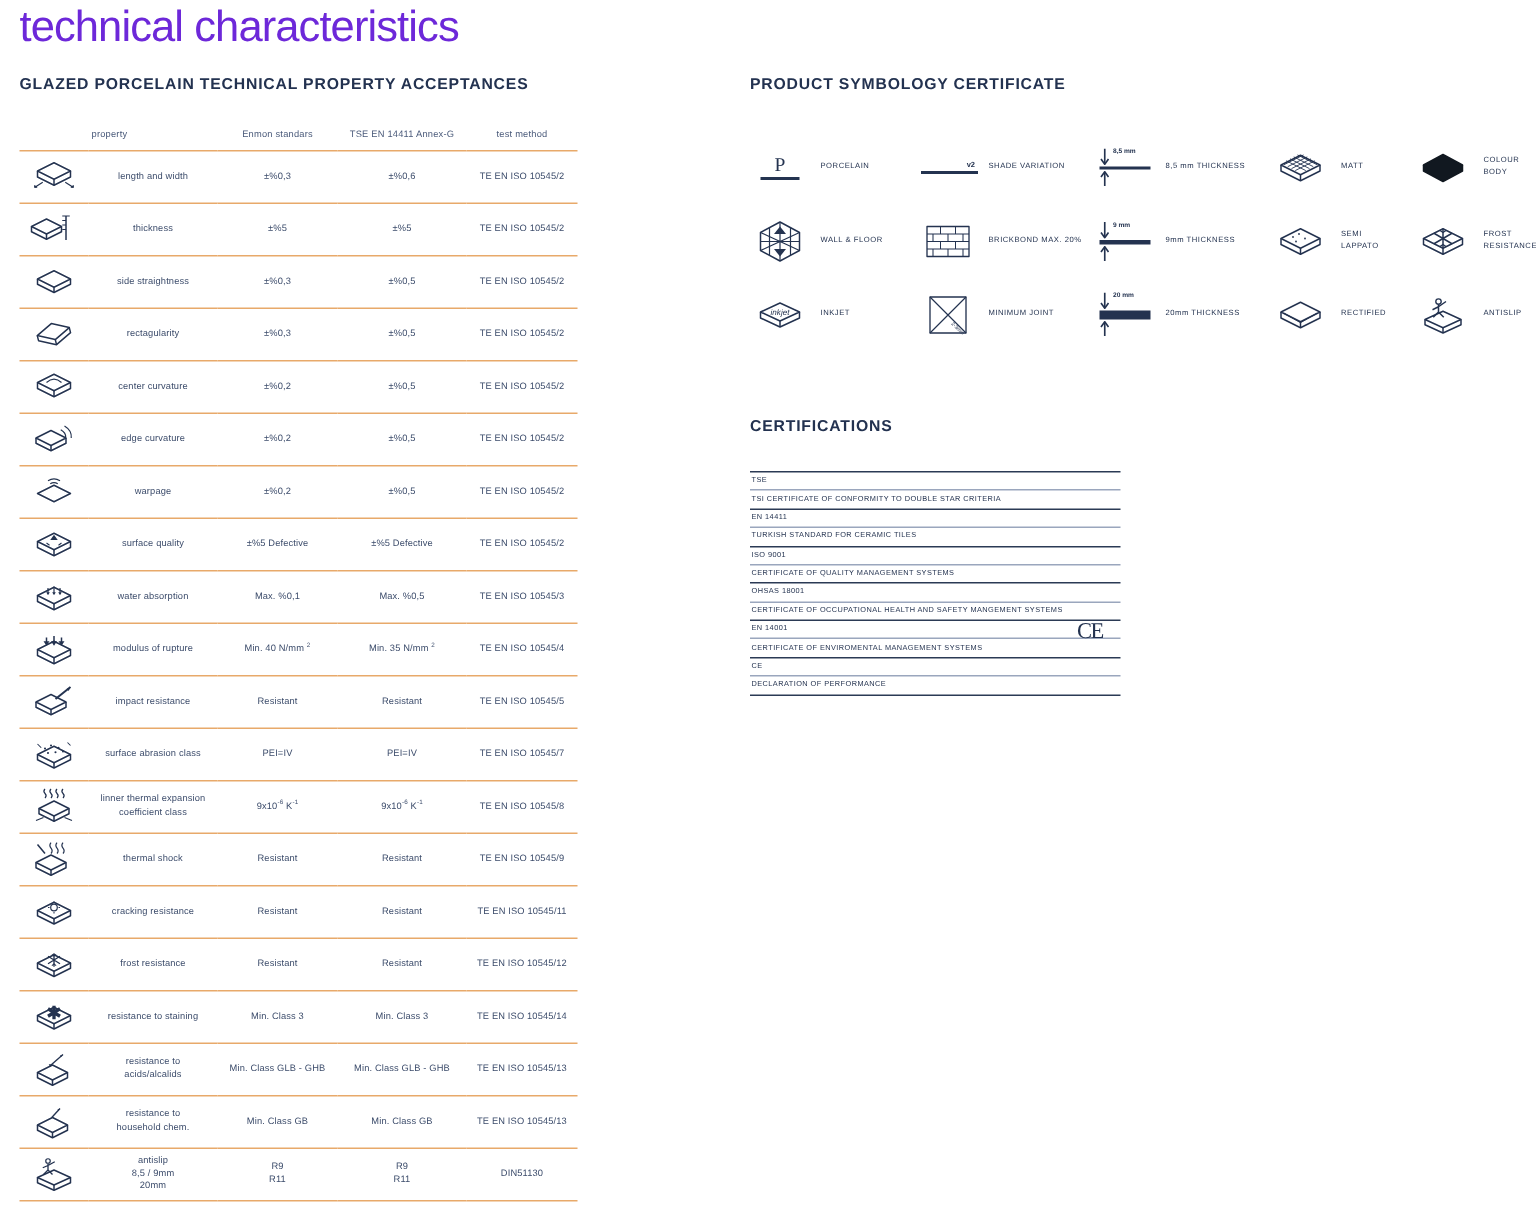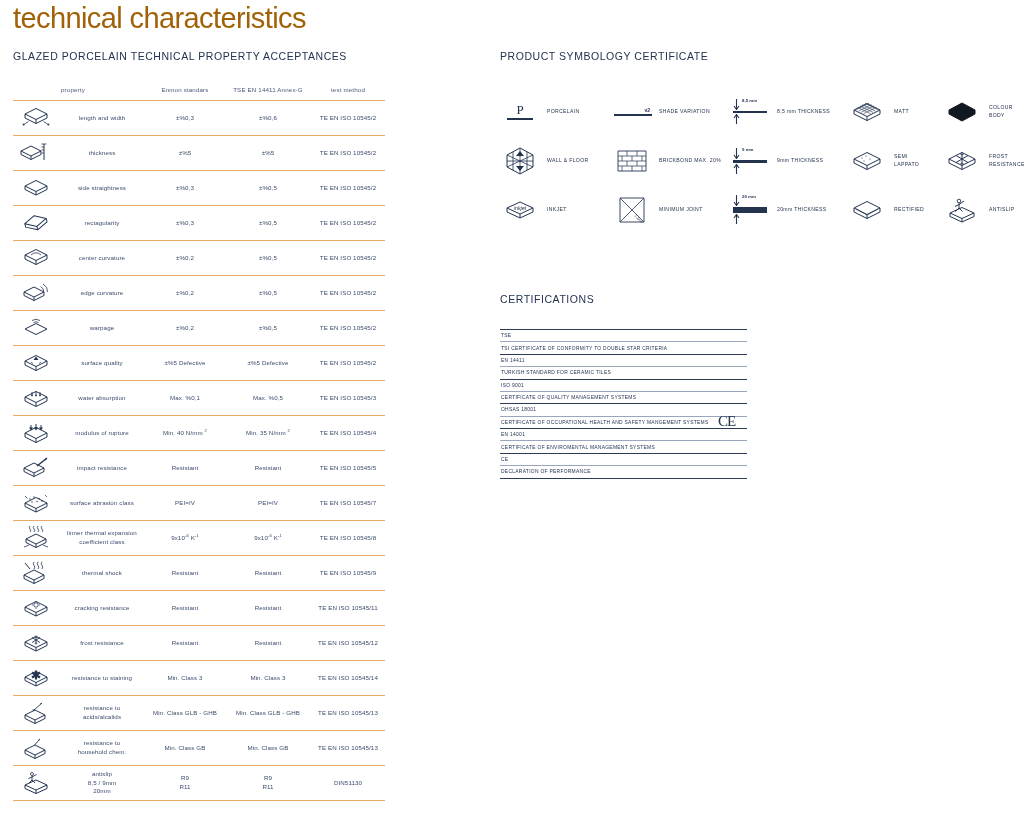--- a/index.html
+++ b/index.html
@@ -9,28 +9,28 @@
     font-family: "Liberation Sans", sans-serif;
     color: #2b3a55;
     overflow: hidden;
   }
   .page { position: relative; width: 1024px; height: 821px; }
 
   
   .masthead {
     position: absolute; left: 13px; top: 2px;
     font-size: 29px; letter-spacing: -0.6px;
-    color: #a16207; font-weight: 400;
+    color: #6d28d9; font-weight: 400;
   }
 
   
   .left-col { position: absolute; left: 13px; top: 50px; width: 372px; }
   .section-title {
     font-size: 10.5px; letter-spacing: 0.55px; color: #233250;
-    font-weight: 400; white-space: nowrap;
+    font-weight: 700; white-space: nowrap;
   }
 
   .tbl { width: 372px; margin-top: 24px; border-collapse: collapse; }
   .tbl th {
     font-size: 6.2px; font-weight: 400; color: #4a5a7a;
     text-align: center; padding: 0 0 7px 0; letter-spacing: 0.15px;
   }
   .tbl th.c-icon { width: 46px; }
   .tbl th.c-prop { width: 86px; }
   .tbl th.c-enm  { width: 80px; }
@@ -68,21 +68,21 @@
   }
   .symb .glyph {
     width: 40px; min-width: 40px; display: flex;
     align-items: center; justify-content: center;
   }
   .symb .lbl {
     font-size: 5.1px; letter-spacing: 0.35px; color: #243350;
     line-height: 1.5;
   }
 
-  .cert-title { margin-top: 59px; }
+  .cert-title { margin-top: 44px; }
   .cert-list { margin-top: 24px; width: 247px; }
   .cert-group { border-top: 1.6px solid #2b3a55; }
   .cert-list .cert-group:first-child { border-top: 1.3px solid #2b3a55; }
   .cert-code {
     font-size: 4.9px; letter-spacing: 0.3px; color: #243350;
     padding: 3.2px 0 3.2px 1px;
     border-bottom: 0.6px solid #9aa6bd;
   }
   .cert-desc {
     font-size: 4.9px; letter-spacing: 0.3px; color: #243350;

